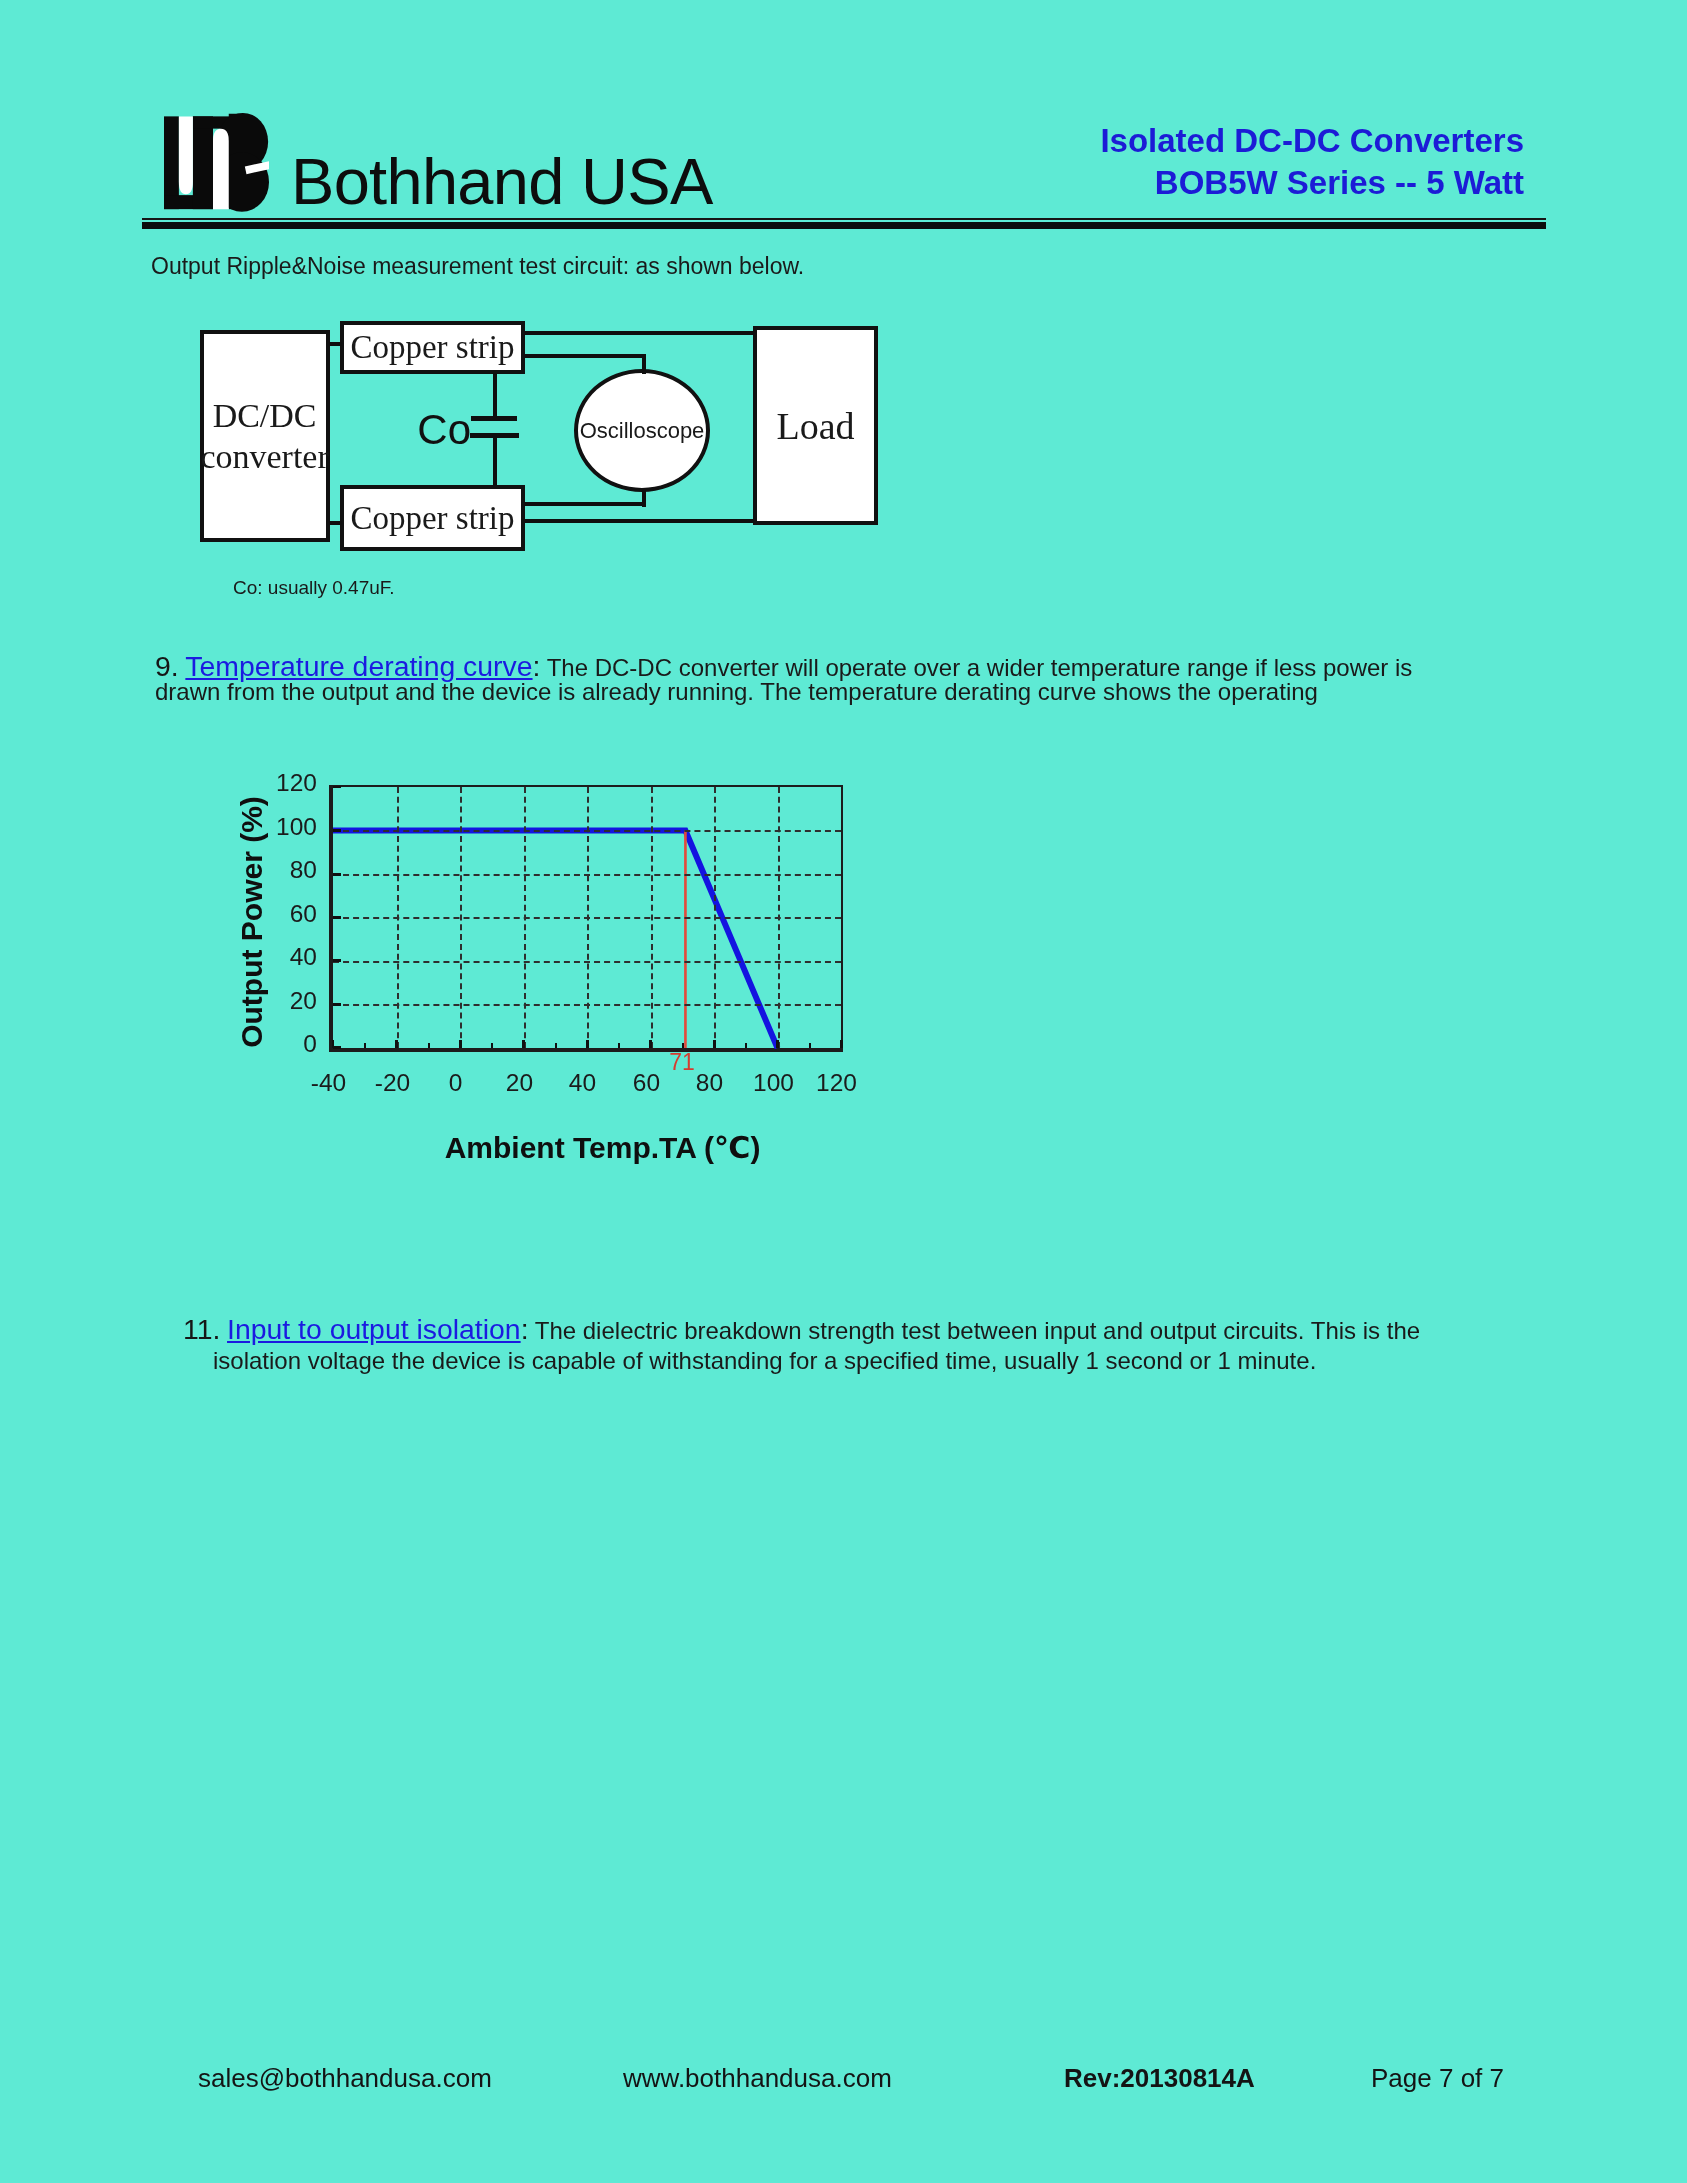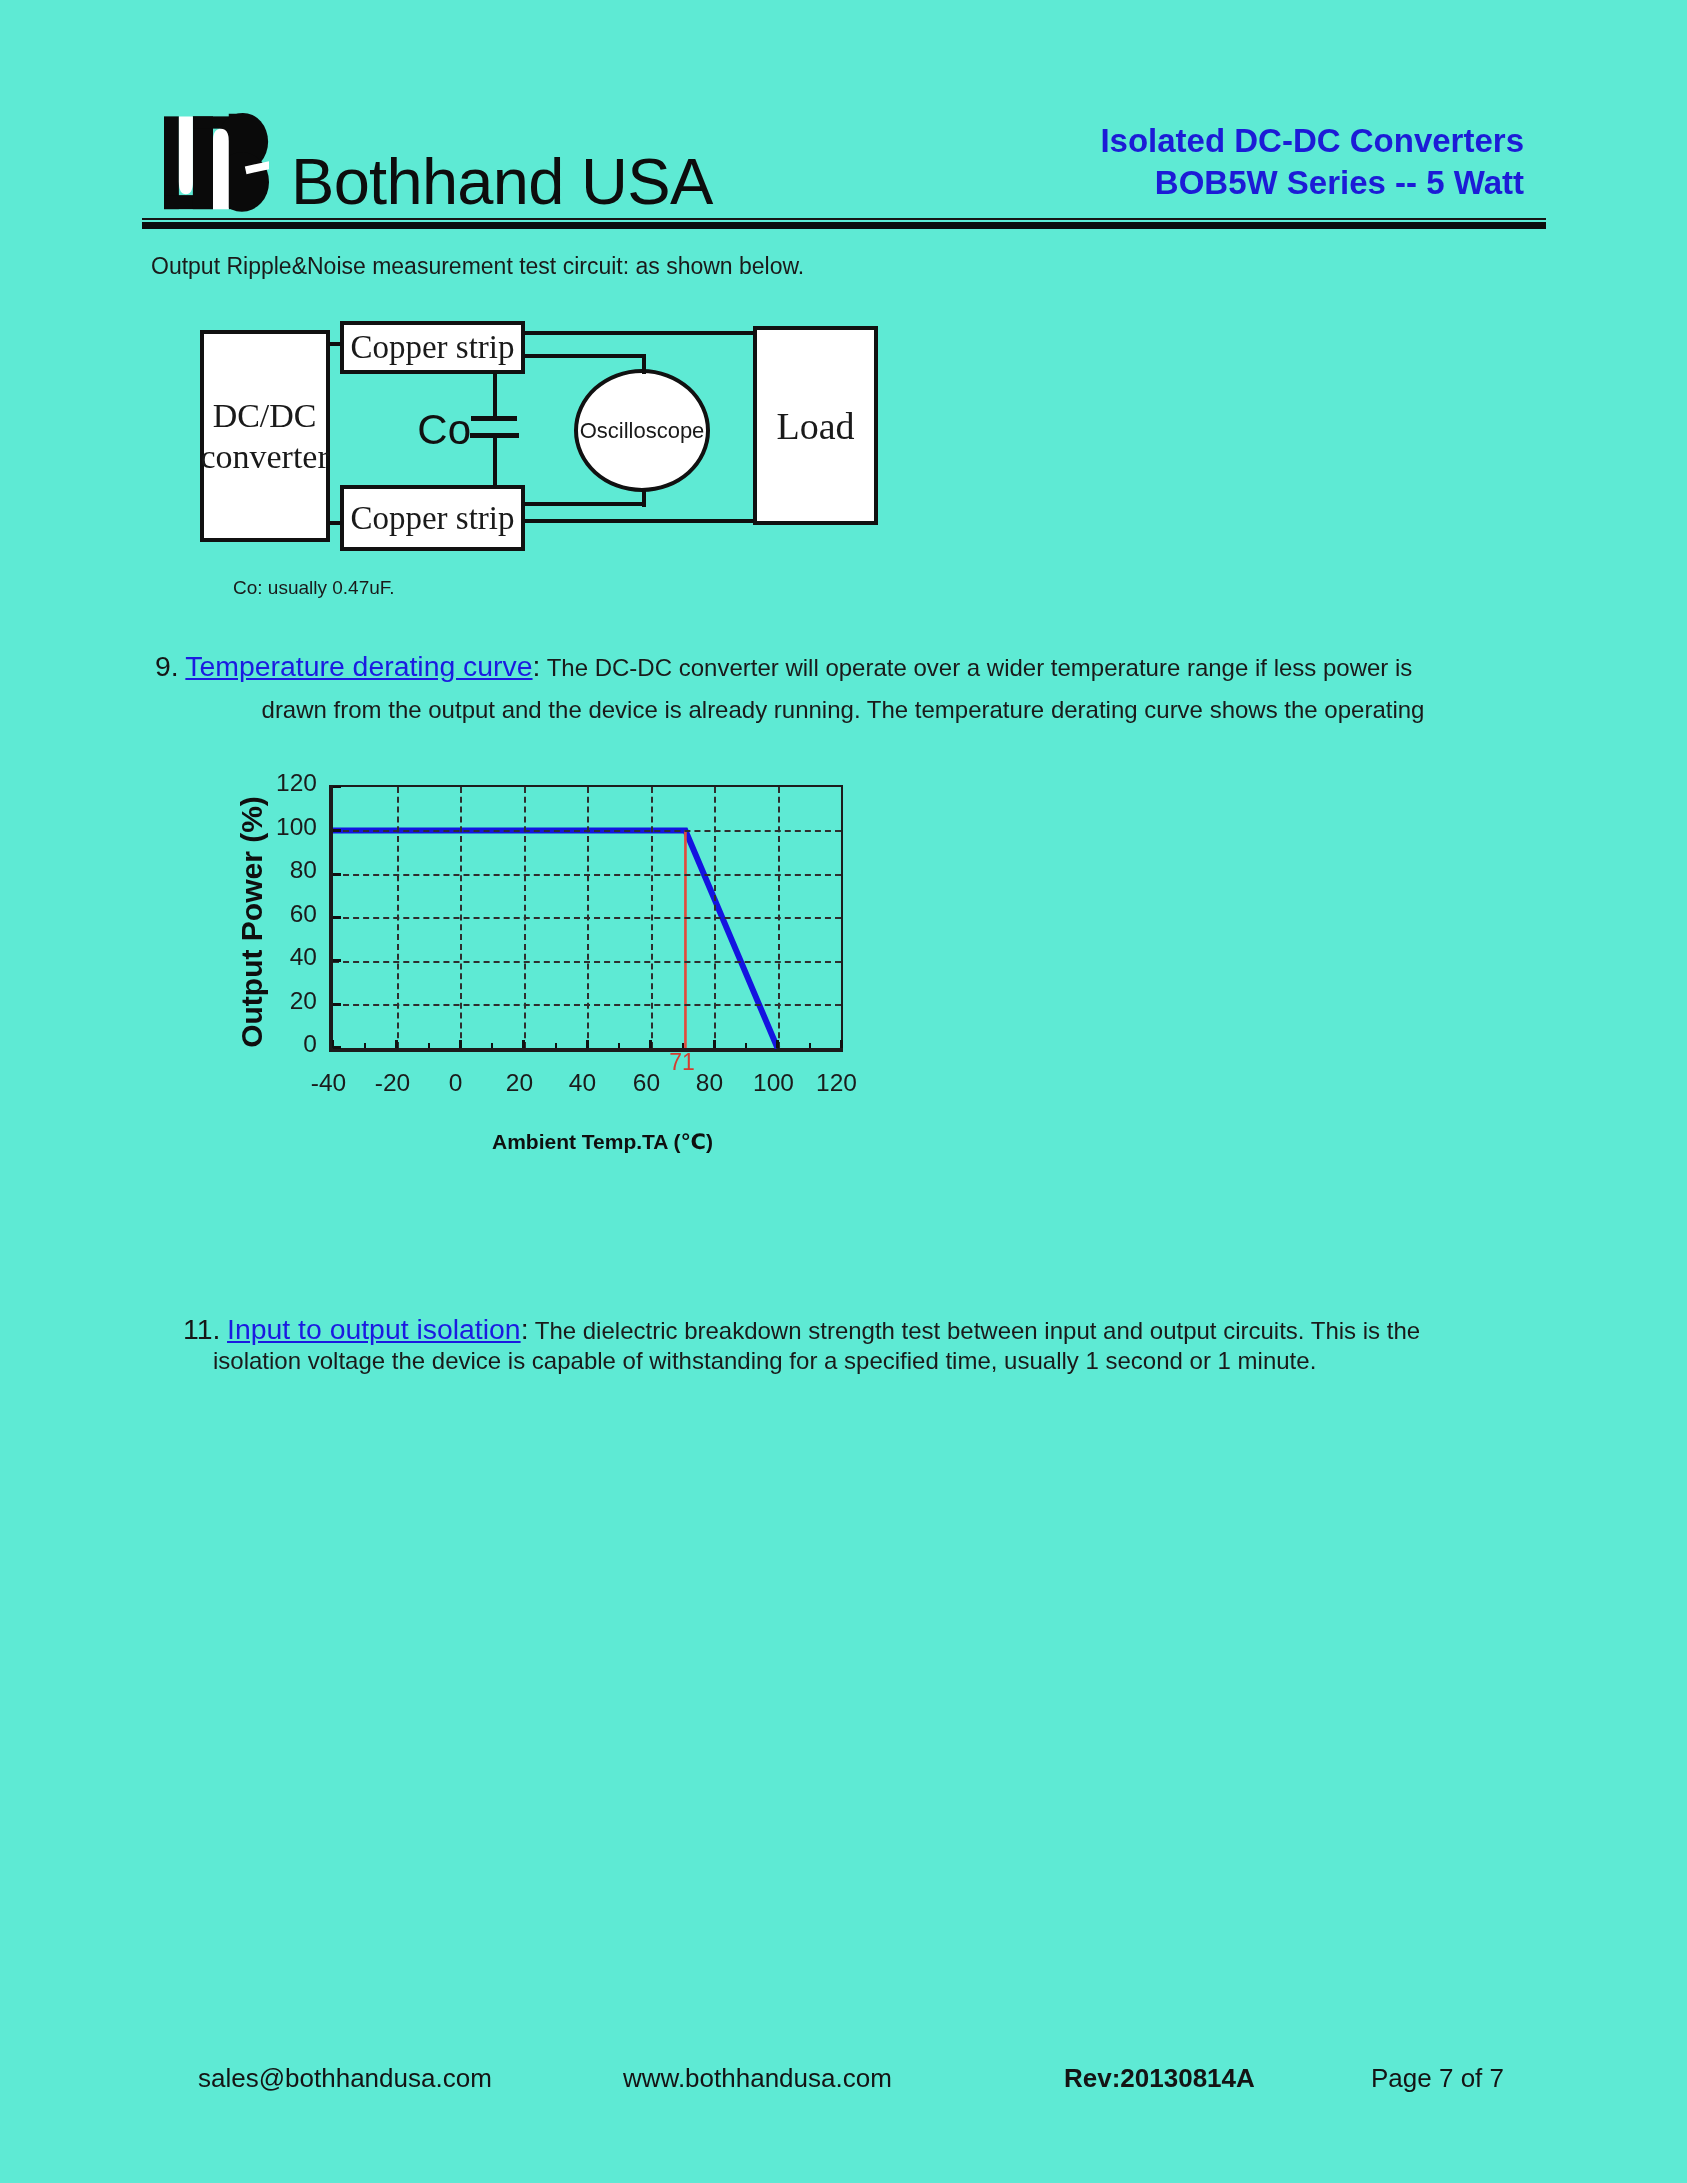--- a/index.html
+++ b/index.html
@@ -33,21 +33,21 @@
   .cap-plate{position:absolute;background:#0f0f0f;height:5.3px;}
 
   .diagram-note{position:absolute;left:233px;top:577px;font-size:19px;}
 
   
   .sec{position:absolute;font-size:24px;white-space:nowrap;}
   .snum{font-size:28.4px;color:#161616;}
   .slink{font-size:28.4px;color:#1b1be0;text-decoration:underline;cursor:pointer;}
   .scolon{font-size:28.4px;color:#161616;}
   #s9-l1{left:155px;top:650px;text-align:right;}
-  #s9-l2{left:155px;top:696px;width:1376px;text-align:center;white-space:normal;}
+  #s9-l2{left:155px;top:678px;width:1376px;text-align:left;white-space:normal;}
   #s9-l3{left:155px;top:713px;width:1376px;text-align:center;}
   #s10-l1{left:169px;top:1239px;}
   #s11-l1{left:183px;top:1313px;}
   #s11-l2{left:213px;top:1347px;}
 
   
   #plot{position:absolute;left:329px;top:785px;width:508px;height:261px;box-sizing:content-box;
         border-top:2.6px solid #1c1c1c;border-right:2.6px solid #1c1c1c;
         border-left:4px solid #1c1c1c;border-bottom:4.6px solid #1c1c1c;}
   #series-svg{position:absolute;left:0;top:0;width:100%;height:100%;overflow:visible;}
@@ -55,21 +55,21 @@
   .hgrid{position:absolute;left:0;right:0;height:0;border-top:2px dashed #2e2e2e;}
   .xtick{position:absolute;bottom:0;width:2.6px;height:8px;background:#111;}
   .xtick-minor{position:absolute;bottom:0;width:2px;height:5.3px;background:#111;}
   .ytick{position:absolute;left:0;width:8px;height:2.6px;background:#111;}
   .xtick-label{position:absolute;width:79px;text-align:center;font-size:24.5px;color:#1b1b1b;}
   .ytick-label{position:absolute;width:73px;text-align:right;font-size:24.5px;color:#1b1b1b;}
   .vline-label{position:absolute;width:60px;text-align:center;font-size:23px;}
   .chart-ylabel{position:absolute;left:252px;top:922px;transform:translate(-50%,-50%) rotate(-90deg);
                 font-weight:bold;font-size:30px;color:#0f0f0f;white-space:nowrap;}
   .chart-xlabel{position:absolute;left:437px;top:1130px;width:331px;text-align:center;
-                font-weight:bold;font-size:21px;color:#0f0f0f;white-space:nowrap;}
+                font-weight:bold;font-size:30px;color:#0f0f0f;white-space:nowrap;}
 
   
   .footer-item{position:absolute;top:2063px;font-size:26px;color:#141414;white-space:nowrap;}
   #footer-email{left:198px;}
   #footer-site{left:623px;}
   #footer-rev{left:1064px;font-weight:bold;}
   #footer-page{left:1371px;}
 </style>
 </head>
 <body>

